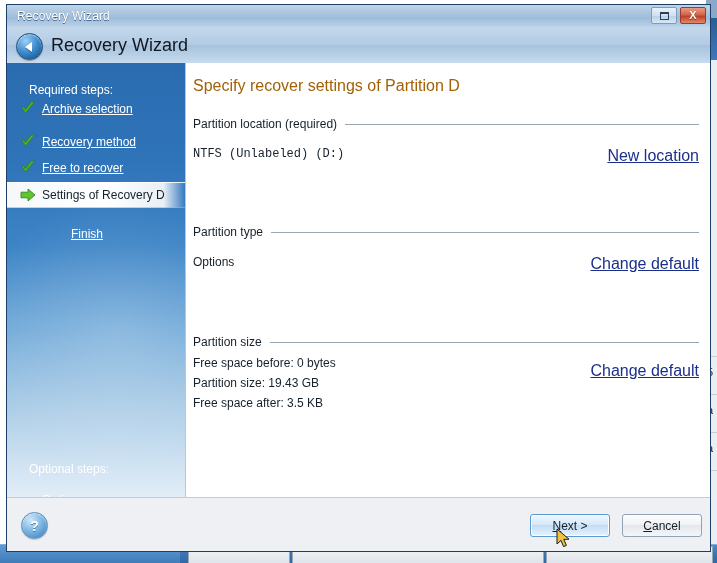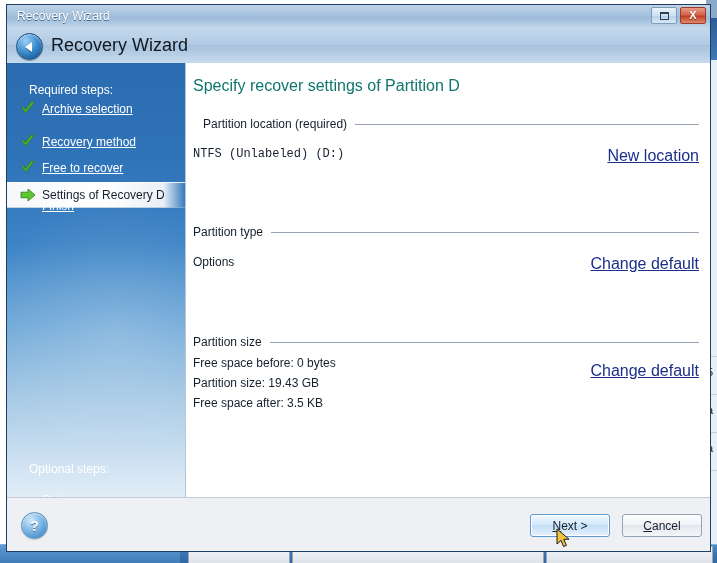--- a/index.html
+++ b/index.html
@@ -149,21 +149,21 @@
   .check-svg, .arrow-svg { display: block; }
 
   
   .content {
     position: absolute; left: 178px; top: 58px; right: 0; bottom: 53px;
     background: #ffffff;
     border-left: 1px solid #b9c6d4;
   }
   .content-title {
     position: absolute; left: 7px; top: 14px;
-    font-size: 16px; color: #0f766e;
+    font-size: 16px; color: #a16207;
   }
   .section-head {
     position: absolute; left: 7px; right: 11px; height: 14px;
     display: flex; align-items: center; gap: 8px;
   }
   .section-head .sh-label { font-size: 12px; color: #15202c; white-space: nowrap; }
   .section-head .sh-rule { flex: 1; height: 1px; background: #99a5b2; }
   .row-value {
     position: absolute; left: 7px; font-size: 12px; color: #15202c;
   }
@@ -289,35 +289,35 @@
 
     <div class="sb-item current" style="top:119px;">
       <span class="sb-icon">
         <svg class="arrow-svg" width="18" height="18" viewBox="0 0 18 18">
           <path d="M2 6.2 L9 6.2 L9 3 L16 9 L9 15 L9 11.8 L2 11.8 Z" fill="#5cc62e" stroke="#2f7a18" stroke-width="0.8"></path>
         </svg>
       </span>
       <span class="sb-label">Settings of Recovery D</span>
     </div>
 
-    <div class="sb-item plain" style="top:131px;">
+    <div class="sb-item plain" style="top:159px;margin-left:29px;">
       <span class="sb-label">Finish</span>
     </div>
 
     <div class="sb-heading optional">Optional steps:</div>
 
     <div class="sb-item plain" style="top:425px;">
       <span class="sb-label">Options</span>
     </div>
   </div>
 
   <div class="content">
     <div class="content-title">Specify recover settings of Partition D</div>
 
-    <div class="section-head" style="top:54px;margin-left:10px;">
+    <div class="section-head" style="top:54px;">
       <span class="sh-label">Partition location (required)</span>
       <span class="sh-rule"></span>
     </div>
     <div class="row-value" style="top:84px;font-family:Liberation Mono, monospace;">NTFS (Unlabeled) (D:)</div>
     <div class="row-link" style="top:84px;">New location</div>
 
     <div class="section-head" style="top:162px;">
       <span class="sh-label">Partition type</span>
       <span class="sh-rule"></span>
     </div>

